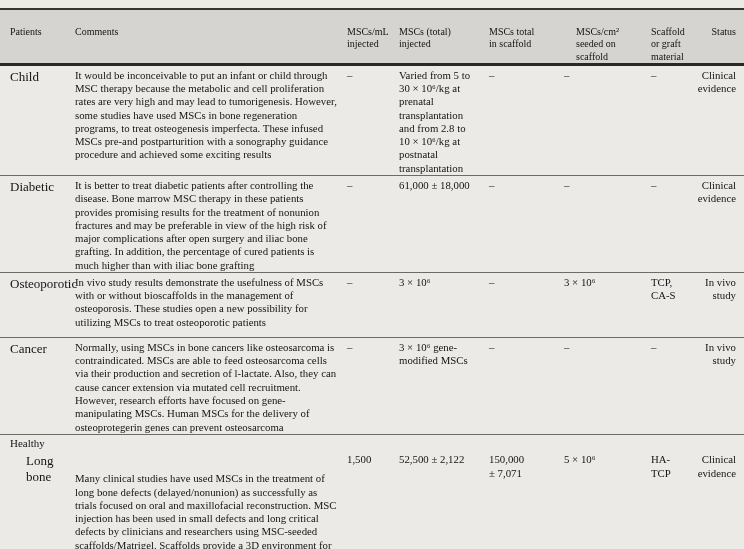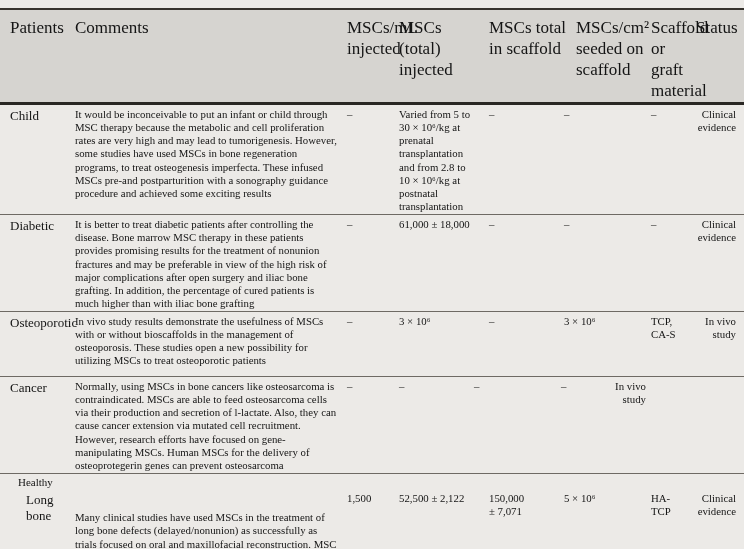--- a/index.html
+++ b/index.html
@@ -44,41 +44,41 @@
   .val, .th {
     white-space: pre-line;
   }
   .thead {
     background: #d6d4d0;
     border-top: 2px solid #37332e;
     border-bottom: 3px solid #2a2824;
     min-height: 47px;
   }
   .th {
-    font-size: 17px;
-    padding-top: 8px;
+    font-size: 10px;
+    padding-top: 16px;
   }
   .row-child        { min-height: 97px; }
   .row-diabetic     { min-height: 81px; border-top: 1px solid #6e6a64; }
   .row-osteoporotic { min-height: 47px; border-top: 1px solid #6e6a64; }
   .row-cancer       { min-height: 79px; border-top: 1px solid #6e6a64; margin-top: 8px; }
   .row-healthy      { min-height: 15px; border-top: 1px solid #6e6a64; }
   .row-longbone     { min-height: 94px; }
   .row-cfo          { min-height: 37px; }
   .pat {
     font-size: 13px;
   }
   .sub {
     padding-left: 16px;
   }
   .group-label {
     font-size: 11px;
     padding-top: 2px;
   }
-  .row-healthy .td { padding-top: 2px; margin-left: 8px; }
+  .row-healthy .td { padding-top: 2px; }
   .longbone-comments {
     padding-top: 22px;
   }
 </style>
 </head>
 <body>
 
 <div class="page">
   <div class="table">
 
@@ -141,20 +141,22 @@
       <div class="td val c7">TCP,
 CA-S</div>
       <div class="td val c8">In vivo
 study</div>
     </div>
 
     <div class="tr row-cancer">
       <div class="td pat c1">Cancer</div>
       <div class="td c2">Normally, using MSCs in bone cancers like osteosarcoma is contraindicated. MSCs are able to feed osteosarcoma cells via their production and secretion of l-lactate. Also, they can cause cancer extension via mutated cell recruitment. However, research efforts have focused on gene-manipulating MSCs. Human MSCs for the delivery of osteoprotegerin genes can prevent osteosarcoma</div>
       <div class="td val c3">–</div>
+      <div class="td val c4">3 × 10⁶ gene-
+modified MSCs</div>
       <div class="td val c5">–</div>
       <div class="td val c6">–</div>
       <div class="td val c7">–</div>
       <div class="td val c8">In vivo
 study</div>
     </div>
 
     <div class="tr row-healthy">
       <div class="td group-label">Healthy</div>
     </div>

